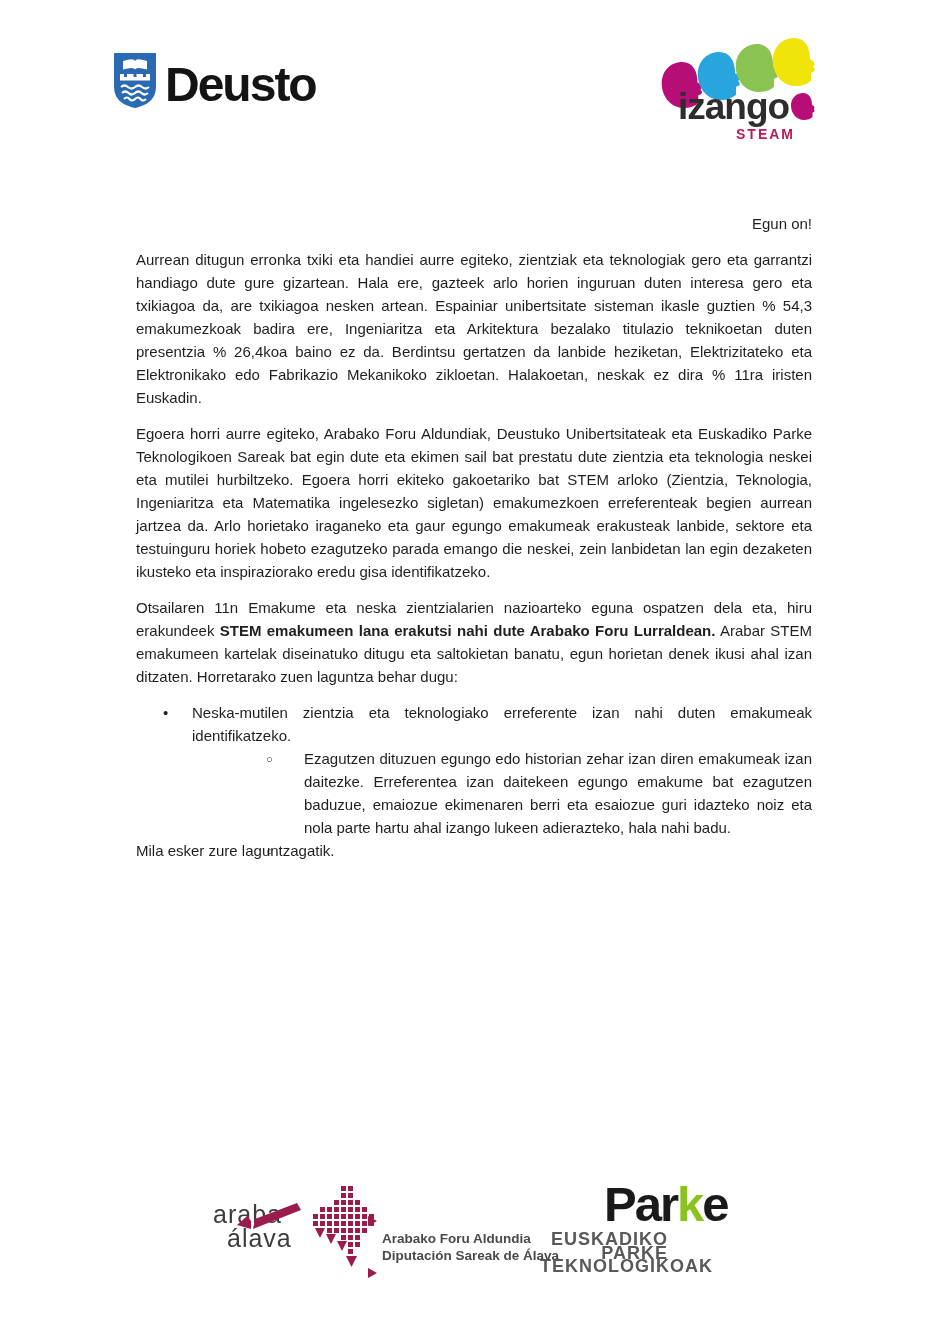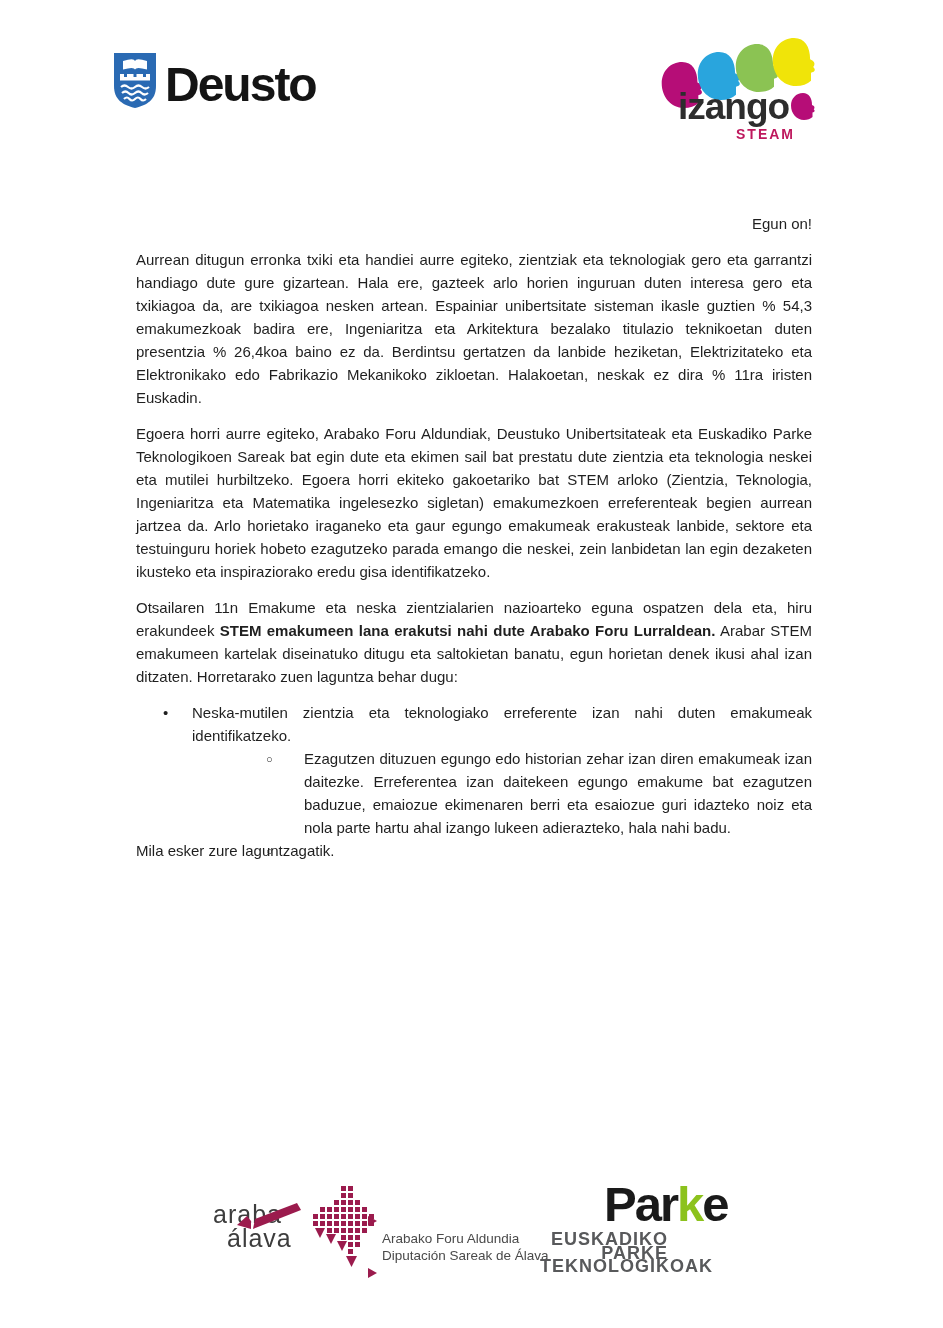--- a/index.html
+++ b/index.html
@@ -37,21 +37,21 @@
   .contact div{line-height:23px;}
   .closing{margin-top:62px;}
   
   .araba-block{position:absolute;left:213px;top:1202px;color:#3d3d3d;font-size:25px;letter-spacing:1px;line-height:24px;}
   .araba-line2{padding-left:14px;}
   .araba-check{position:absolute;left:237px;top:1203px;}
   .alava-pattern{position:absolute;left:313px;top:1186px;}
   .aldundia-block{position:absolute;left:368px;top:1216px;}
   .aldundia-tri{width:0;height:0;border-left:9px solid #9b1b4d;border-top:5px solid transparent;border-bottom:5px solid transparent;margin:0 0 4px 0;}
   .aldundia-tri.bottom{margin:4px 0 0 0;}
-  .aldundia-text{font-size:13.5px;font-weight:400;color:#4a4a4a;line-height:17px;margin-left:14px;}
+  .aldundia-text{font-size:13.5px;font-weight:700;color:#4a4a4a;line-height:17px;margin-left:14px;}
   .parke-word{position:absolute;left:604px;top:1178px;font-size:49px;font-weight:700;letter-spacing:-2px;color:#1a1a1a;line-height:52px;}
   .parke-word .green-k{color:#8cc21d;}
   .parke-sub{position:absolute;left:540px;top:1233px;width:128px;text-align:right;color:#58595b;font-size:18px;letter-spacing:1px;line-height:13.5px;font-weight:bold;}
 </style>
 </head>
 <body>
 
 <div class="page">
 
   <div class="deusto-logo">

